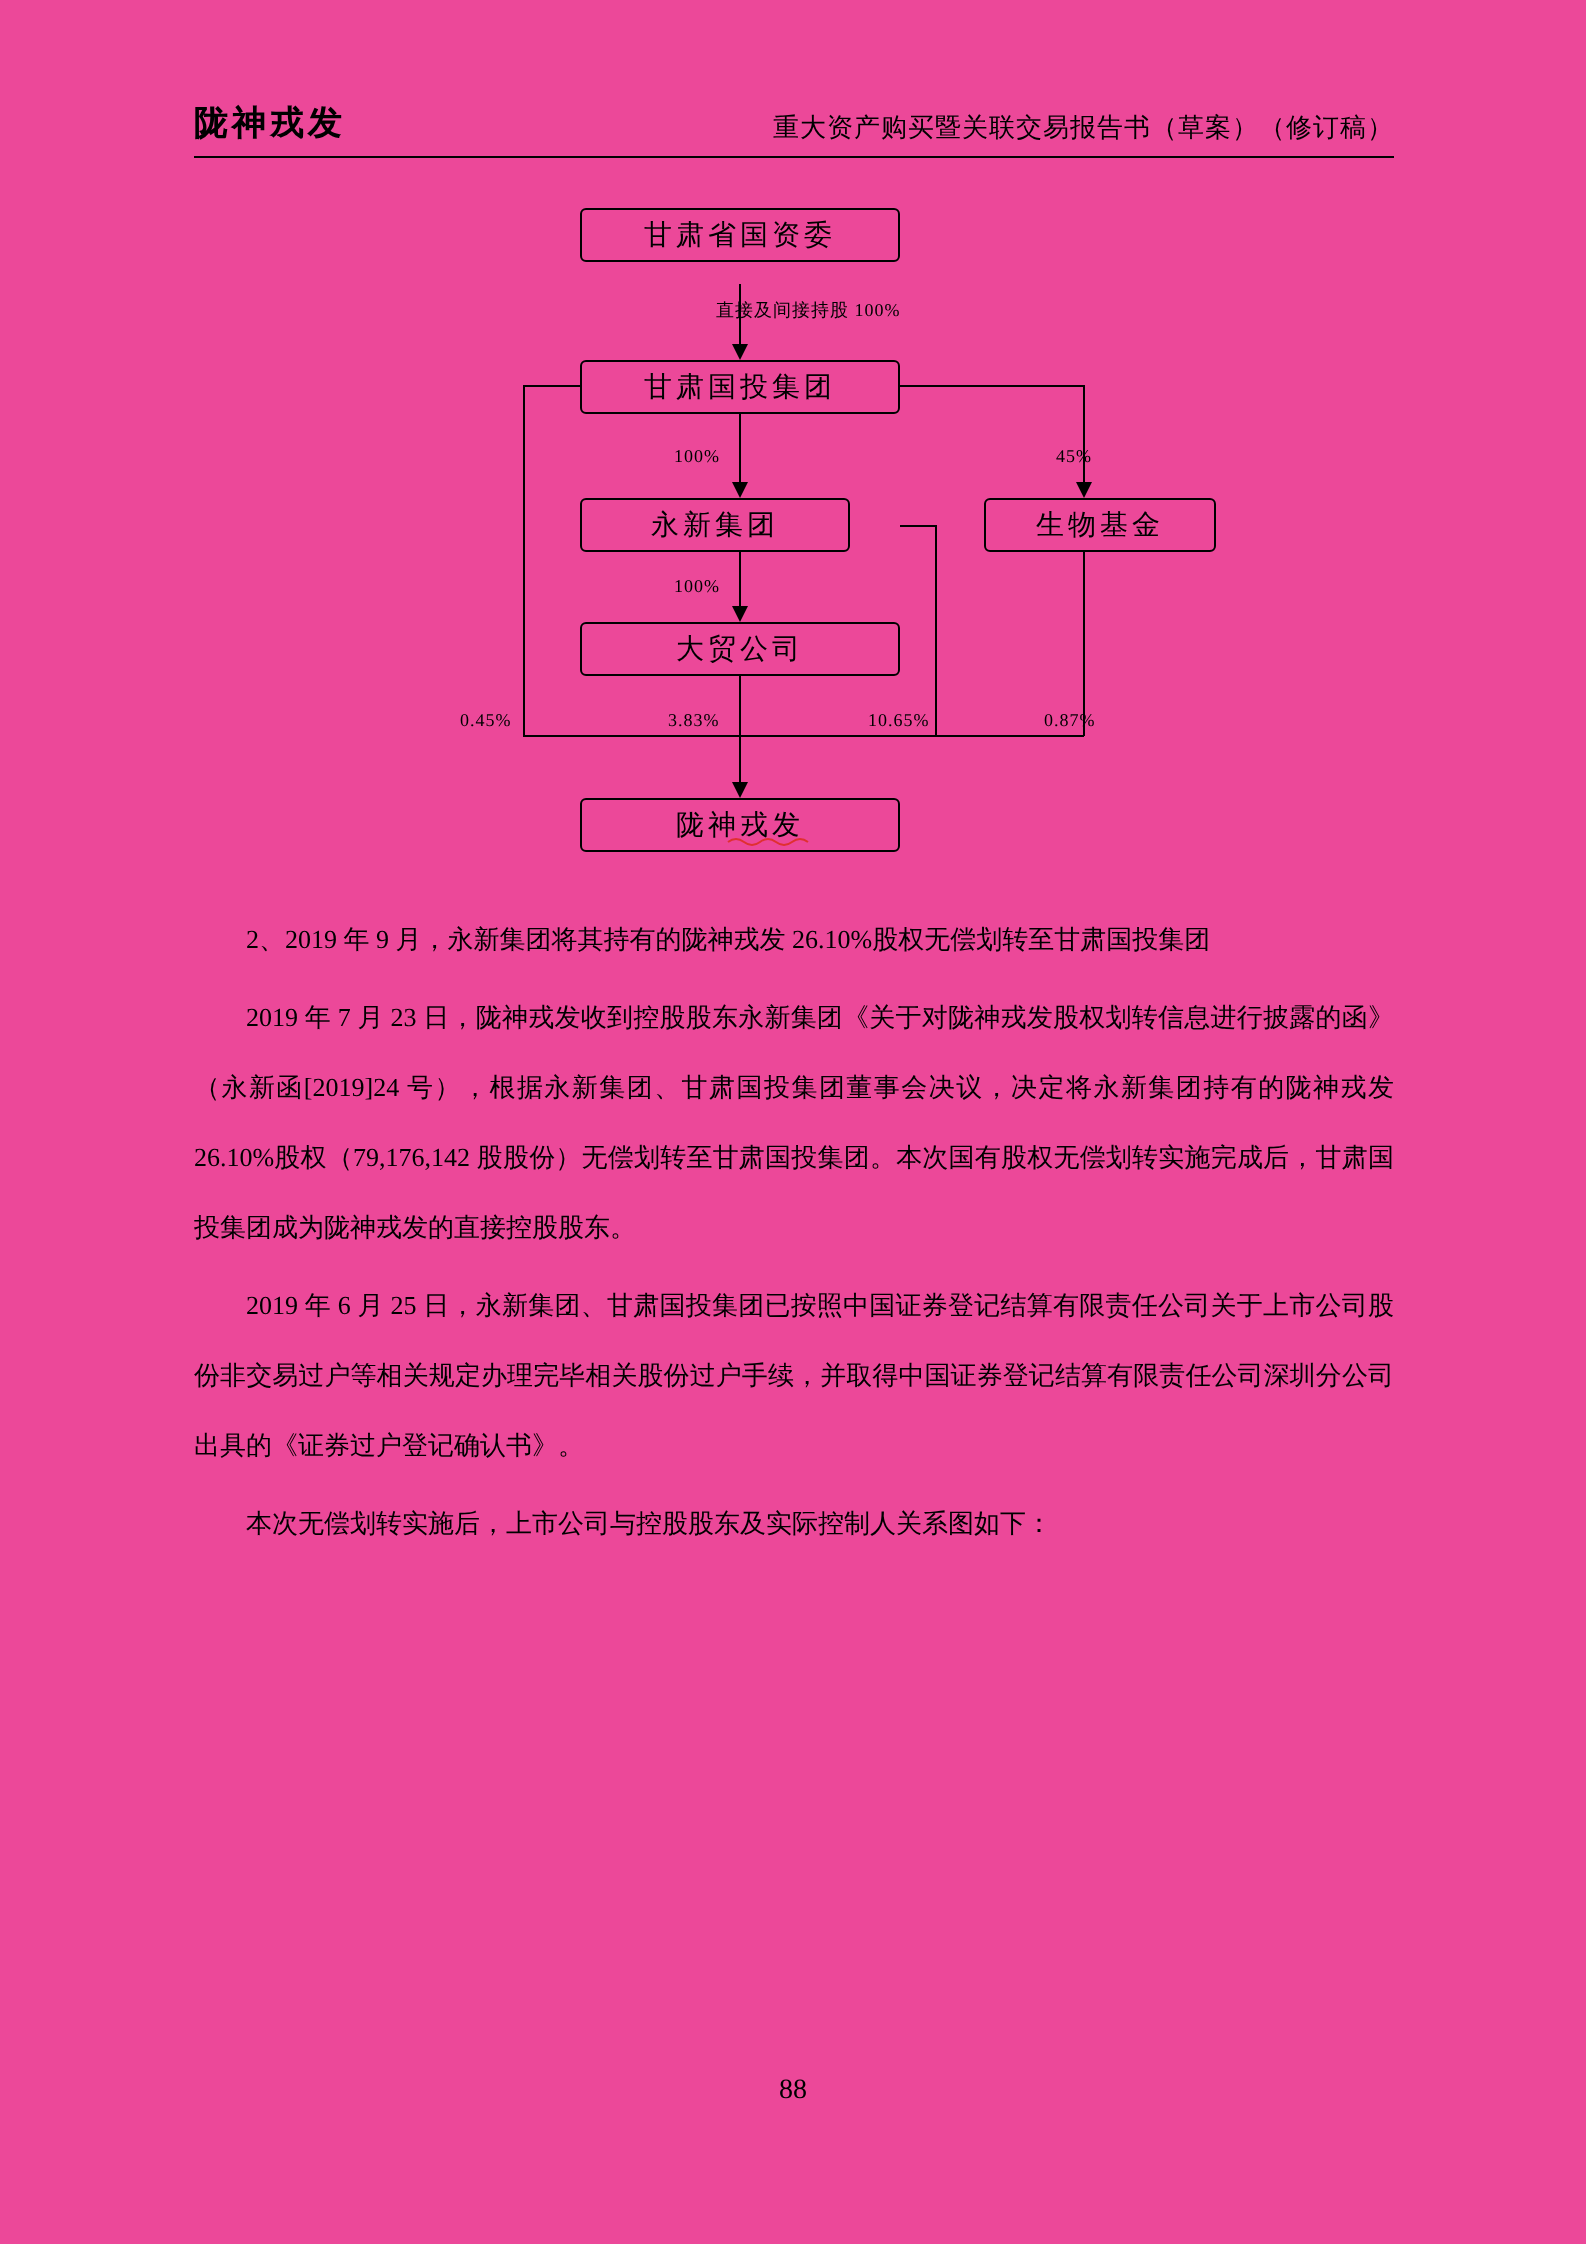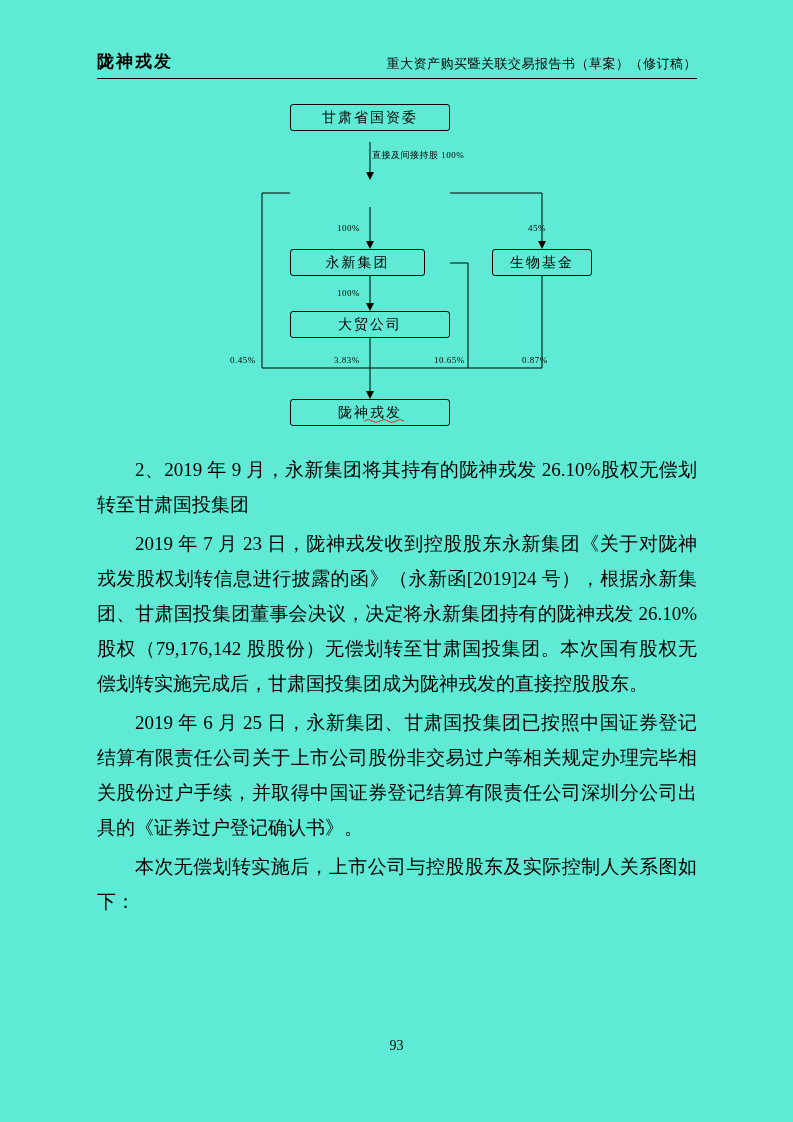--- a/index.html
+++ b/index.html
@@ -1,19 +1,19 @@
 <!DOCTYPE html>
 <html><head>
 <meta charset="utf-8">
 <style>
   * { margin:0; padding:0; box-sizing:border-box; }
   html,body { background:#e8e8e8; }
   body { font-family:"Liberation Serif","DejaVu Serif",serif; color:#000; }
   .page {
-    position:relative; width:793px; height:1122px; background:#5eead4;
+    position:relative; width:793px; height:1122px; background:#ec4899;
     margin:0 auto; overflow:hidden;
   }
   
   .header { position:absolute; left:97px; top:50px; width:600px; }
   .header-row { display:flex; justify-content:space-between; align-items:flex-end; }
   .header-left { font-size:17px; font-weight:bold; letter-spacing:2px; }
   .header-right { font-size:13px; letter-spacing:0.5px; }
   .header-rule { border-bottom:1.5px solid #000; margin-top:5px; }
   
   .diagram { position:absolute; left:0; top:0; width:793px; height:460px; }
@@ -21,21 +21,21 @@
   .node {
     position:absolute; height:27px; border:1.2px solid #000; border-radius:3px;
     display:flex; align-items:center; justify-content:center;
     font-size:14px; letter-spacing:2px; background:transparent;
   }
   .elabel { position:absolute; font-size:9px; white-space:nowrap; letter-spacing:0.5px; }
   .squiggle { position:absolute; left:360px; top:413px; }
   
   .body-text {
     position:absolute; left:97px; top:452px; width:600px;
-    font-size:19px; line-height:35px; text-align:justify;
+    font-size:13px; line-height:35px; text-align:justify;
   }
   .body-text p { text-indent:2em; margin:0 0 4px 0; }
   
   .footer { position:absolute; left:0; top:1038px; width:793px; text-align:center; font-size:14px; }
 </style>
 </head>
 <body>
 
 <div class="page">
 
@@ -62,41 +62,42 @@
       <g fill="#000" stroke="none">
         <polygon points="370,180 366,172 374,172"></polygon>
         <polygon points="370,249 366,241 374,241"></polygon>
         <polygon points="542,249 538,241 546,241"></polygon>
         <polygon points="370,311 366,303 374,303"></polygon>
         <polygon points="370,399 366,391 374,391"></polygon>
       </g>
     </svg>
 
     <div class="node" style="left:290px; top:104px; width:160px;">甘肃省国资委</div>
+    <div class="node" style="left:290px; top:180px; width:160px;">甘肃国投集团</div>
     <div class="node" style="left:290px; top:249px; width:135px;">永新集团</div>
-    <div class="node" style="left:492px; top:249px; width:100px;text-align:right;">生物基金</div>
+    <div class="node" style="left:492px; top:249px; width:116px;text-align:right;">生物基金</div>
     <div class="node" style="left:290px; top:311px; width:160px;">大贸公司</div>
     <div class="node" style="left:290px; top:399px; width:160px;">陇神戎发</div>
 
     <svg class="squiggle" width="48" height="12" aria-hidden="true">
       <path d="M4,8 q4,-3 8,0 t8,0 t8,0 t8,0 t8,0" stroke="#e03030" stroke-width="1" fill="none"></path>
     </svg>
 
-    <span class="elabel" style="left:372px; top:149px;">直接及间接持股 100%</span>
+    <span class="elabel" style="left:358px; top:149px;">直接及间接持股 100%</span>
     <span class="elabel" style="left:337px; top:223px;">100%</span>
     <span class="elabel" style="left:528px; top:223px;">45%</span>
     <span class="elabel" style="left:337px; top:288px;">100%</span>
     <span class="elabel" style="left:230px; top:355px;">0.45%</span>
     <span class="elabel" style="left:334px; top:355px;">3.83%</span>
     <span class="elabel" style="left:434px; top:355px;">10.65%</span>
     <span class="elabel" style="left:522px; top:355px;">0.87%</span>
   </div>
 
   <div class="body-text">
     <p>2、2019 年 9 月，永新集团将其持有的陇神戎发 26.10%股权无偿划转至甘肃国投集团</p>
     <p>2019 年 7 月 23 日，陇神戎发收到控股股东永新集团《关于对陇神戎发股权划转信息进行披露的函》（永新函[2019]24 号），根据永新集团、甘肃国投集团董事会决议，决定将永新集团持有的陇神戎发 26.10%股权（79,176,142 股股份）无偿划转至甘肃国投集团。本次国有股权无偿划转实施完成后，甘肃国投集团成为陇神戎发的直接控股股东。</p>
     <p>2019 年 6 月 25 日，永新集团、甘肃国投集团已按照中国证券登记结算有限责任公司关于上市公司股份非交易过户等相关规定办理完毕相关股份过户手续，并取得中国证券登记结算有限责任公司深圳分公司出具的《证券过户登记确认书》。</p>
     <p>本次无偿划转实施后，上市公司与控股股东及实际控制人关系图如下：</p>
   </div>
 
-  <div class="footer">93</div>
+  <div class="footer">88</div>
 
 </div>
 
 </body></html>

